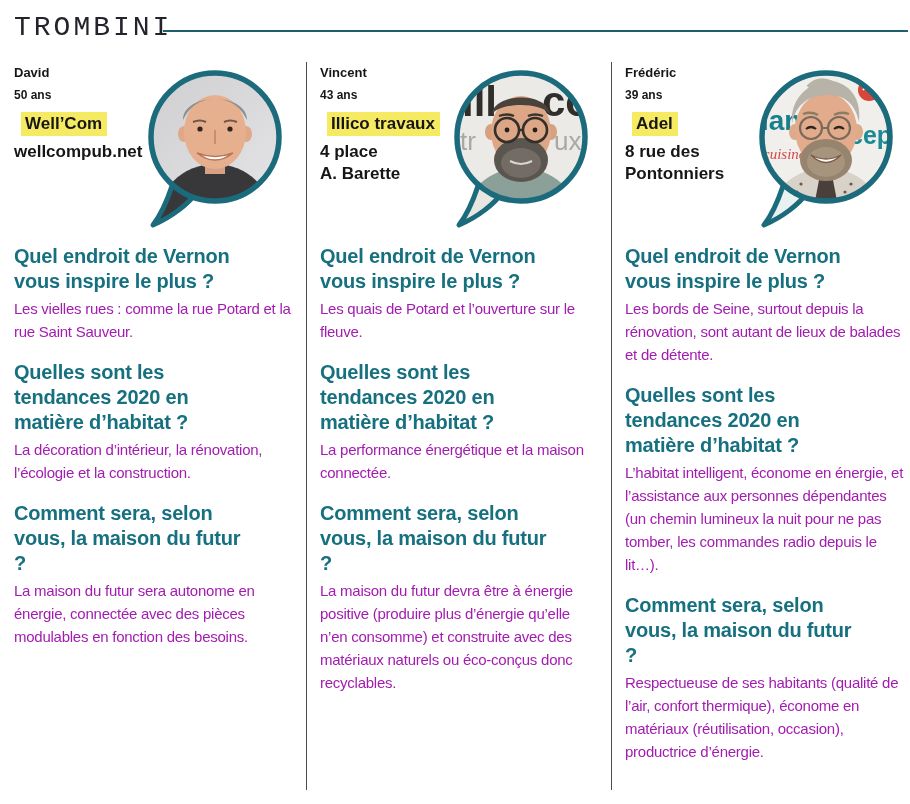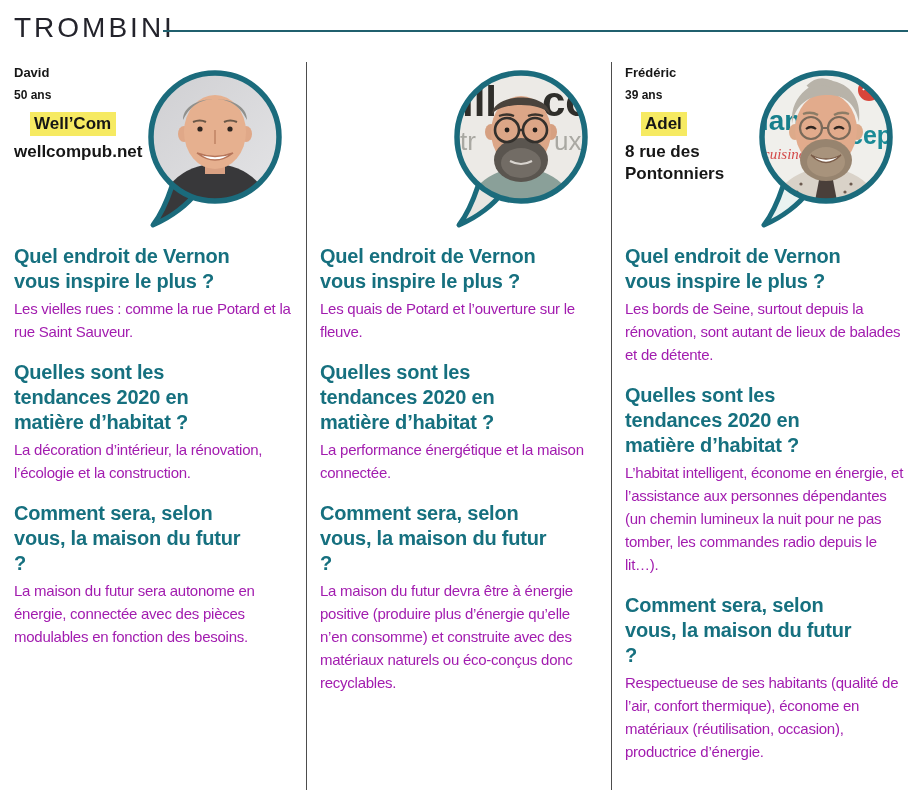--- a/index.html
+++ b/index.html
@@ -1,39 +1,39 @@
 <!DOCTYPE html>
 <html><head>
 <meta charset="utf-8">
 <style>
   html,body{margin:0;padding:0;background:#ffffff;}
   #page{position:relative;width:910px;height:804px;background:#ffffff;overflow:hidden;
         font-family:"Liberation Sans", sans-serif;color:#161616;}
 
   
   .page-title{position:absolute;left:14px;top:12px;font-size:28px;font-weight:300;
-              letter-spacing:3px;color:#23232b;}
+              letter-spacing:3px;color:#23232b;font-family:Liberation Mono, monospace;}
   .title-rule{position:absolute;left:163px;top:30px;width:745px;height:2px;background:#20606e;}
 
   
   .divider{position:absolute;top:62px;height:728px;width:1px;background:#4d4d4d;}
   .divider.d1{left:306px;}
   .divider.d2{left:611px;}
 
   
   .col{position:absolute;top:62px;}
   .col.c1{left:14px;width:278px;}
   .col.c2{left:320px;width:280px;}
   .col.c3{left:625px;width:283px;}
 
   
   .p-info{position:relative;width:132px;min-height:168px;}
   .p-name{font-size:13px;font-weight:700;line-height:22px;}
   .p-age{font-size:12px;font-weight:600;line-height:22px;}
-  .p-co{margin:6px 0 4px 16px;}
+  .p-co{margin:6px 0 4px 7px;}
   .hl{display:inline-block;background:#f6ea62;padding:2px 5px 3px 4px;
       font-size:17px;font-weight:600;line-height:19px;}
   .p-contact{margin-top:5px;font-size:17px;font-weight:600;line-height:22px;}
   .p-contact span{display:block;}
 
   
   .bubble{position:absolute;top:2px;left:122px;width:158px;height:168px;}
 
   
   .qa-list{margin-top:8px;}
@@ -103,20 +103,29 @@
         <p class="a">La décoration d’intérieur, la rénovation, l’écologie et la construction.</p>
       </div>
       <div>
         <h3 class="q">Comment sera, selon vous, la maison du futur ?</h3>
         <p class="a">La maison du futur sera autonome en énergie, connectée avec des pièces modulables en fonction des besoins.</p>
       </div>
     </div>
   </div>
 
   <div class="col c2">
+    <div class="p-info">
+      <div class="p-name">Vincent</div>
+      <div class="p-age">43 ans</div>
+      <div class="p-co"><span class="hl">Illico travaux</span></div>
+      <div class="p-contact">
+        <span>4 place</span>
+        <span>A. Barette</span>
+      </div>
+    </div>
     <div class="bubble">
       <svg width="158" height="168" viewBox="0 0 158 168">
         <defs>
             <clipPath id="cB">
               <circle cx="79" cy="73" r="64"></circle>
             </clipPath>
           </defs>
         <path d="M36 122 C30 140 24 152 17 161 C36 153 52 140 60 129 Z" fill="#e8e6e1" stroke="#1b6b7c" stroke-width="5" stroke-linejoin="round"></path>
         <g clip-path="url(#cB)">
           <rect x="15" y="9" width="128" height="128" fill="#eceae6"></rect>

